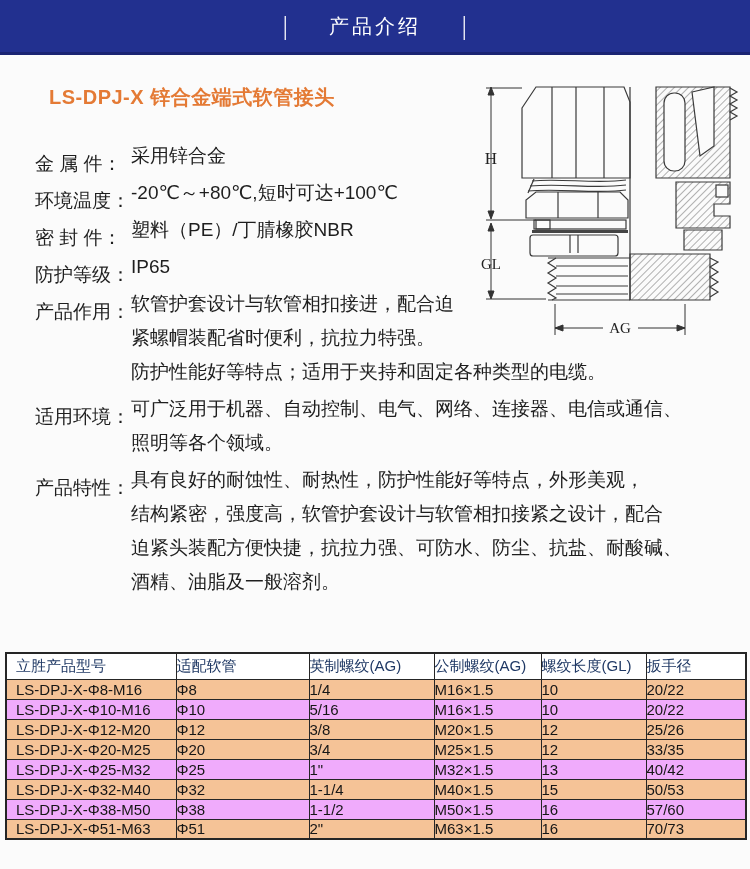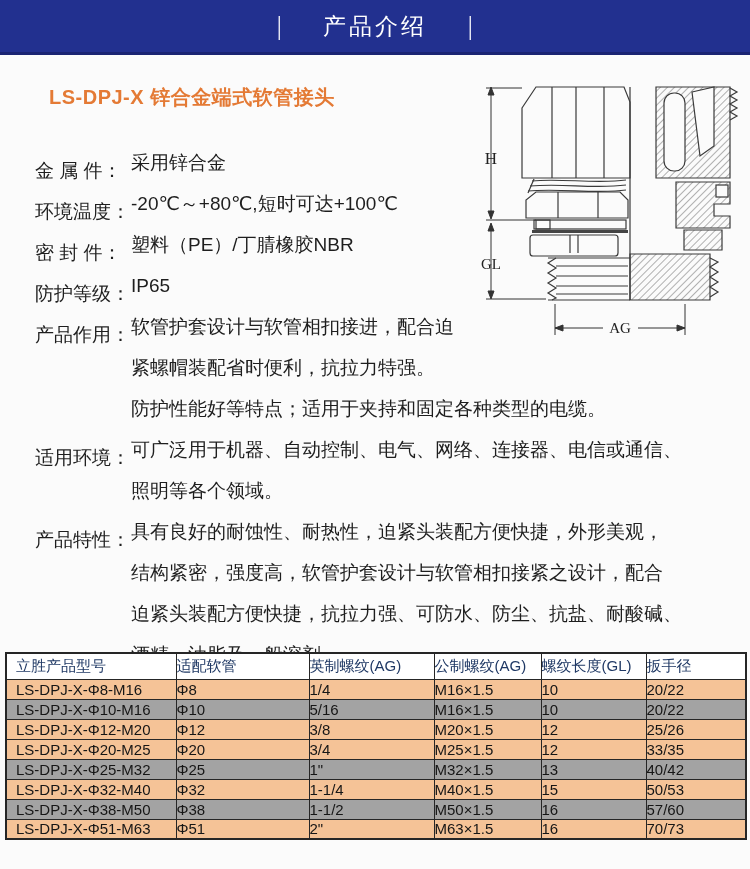--- a/index.html
+++ b/index.html
@@ -13,40 +13,40 @@
   }
   *{margin:0;padding:0;box-sizing:border-box;}
   html,body{background:#fff;}
   body{font-family:"Liberation Sans","DejaVu Sans",sans-serif;color:var(--body-text);}
   .page{position:relative;width:750px;height:869px;background:#FBFBFB;overflow:hidden;margin:0 auto;}
 
   
   .banner{position:absolute;top:0;left:0;width:750px;height:55px;background:var(--banner-bg);
     border-bottom:3px solid var(--banner-border);display:flex;align-items:center;justify-content:center;color:#fff;}
   .banner .sep{font-size:26px;font-weight:100;margin:0 40px;transform:scaleX(.6);opacity:.95;}
-  .banner .banner-title{font-size:23px;letter-spacing:3px;font-family:Liberation Serif, serif;}
+  .banner .banner-title{font-size:20px;letter-spacing:3px;font-family:Liberation Serif, serif;}
 
   
   .title{position:absolute;top:84px;left:49px;font-size:20px;font-weight:bold;color:var(--title);letter-spacing:.5px;white-space:nowrap;}
 
   
   .specs{position:absolute;top:139px;left:35px;width:700px;}
   .spec{position:relative;padding-left:96px;margin-bottom:3px;font-size:19px;line-height:34px;}
   .spec .label{position:absolute;left:0;top:8px;white-space:nowrap;}
-  .spec .line{white-space:nowrap;margin-top:7px;}
+  .spec .line{white-space:nowrap;}
 
   
   .drawing{position:absolute;top:78px;left:478px;width:267px;height:267px;}
 
   
   .spec-table{position:absolute;top:652px;left:5px;width:740px;border-collapse:collapse;table-layout:fixed;
     font-size:15px;border:2px solid var(--table-border);}
   .spec-table th,.spec-table td{border:1px solid var(--table-border);text-align:left;overflow:hidden;white-space:nowrap;}
   .spec-table th{height:26px;font-weight:normal;color:var(--table-header-text);background:#fff;}
-  .spec-table td{height:20px;color:#161616;background:#a3a3a3;}
+  .spec-table td{height:20px;color:#161616;background:#f0abfc;}
   .spec-table th:first-child,.spec-table td:first-child{text-align:left;padding-left:9px;}
   .spec-table tr.alt td{background:var(--table-row-alt);}
 </style>
 </head>
 <body>
 
 <div class="page">
 
   <div class="banner">
     <span class="sep">|</span>
@@ -79,21 +79,21 @@
       <div class="line">紧螺帽装配省时便利，抗拉力特强。</div>
       <div class="line">防护性能好等特点；适用于夹持和固定各种类型的电缆。</div>
     </div>
     <div class="spec">
       <span class="label">适用环境：</span>
       <div class="line">可广泛用于机器、自动控制、电气、网络、连接器、电信或通信、</div>
       <div class="line">照明等各个领域。</div>
     </div>
     <div class="spec">
       <span class="label">产品特性：</span>
-      <div class="line">具有良好的耐蚀性、耐热性，迫紧头装配方便快捷，外形美观，</div>
+      <div class="line">具有良好的耐蚀性、耐热性，防护性能好等特点，外形美观，</div>
       <div class="line">结构紧密，强度高，软管护套设计与软管相扣接紧之设计，配合</div>
       <div class="line">迫紧头装配方便快捷，抗拉力强、可防水、防尘、抗盐、耐酸碱、</div>
       <div class="line">酒精、油脂及一般溶剂。</div>
     </div>
   </div>
 
   <svg class="drawing" viewBox="0 0 267 267" xmlns="http://www.w3.org/2000/svg">
     <defs>
       <pattern id="hatch" width="5" height="5" patternUnits="userSpaceOnUse" patternTransform="rotate(45)">
         <line x1="0" y1="0" x2="0" y2="5" stroke="#666" stroke-width="1"></line>

